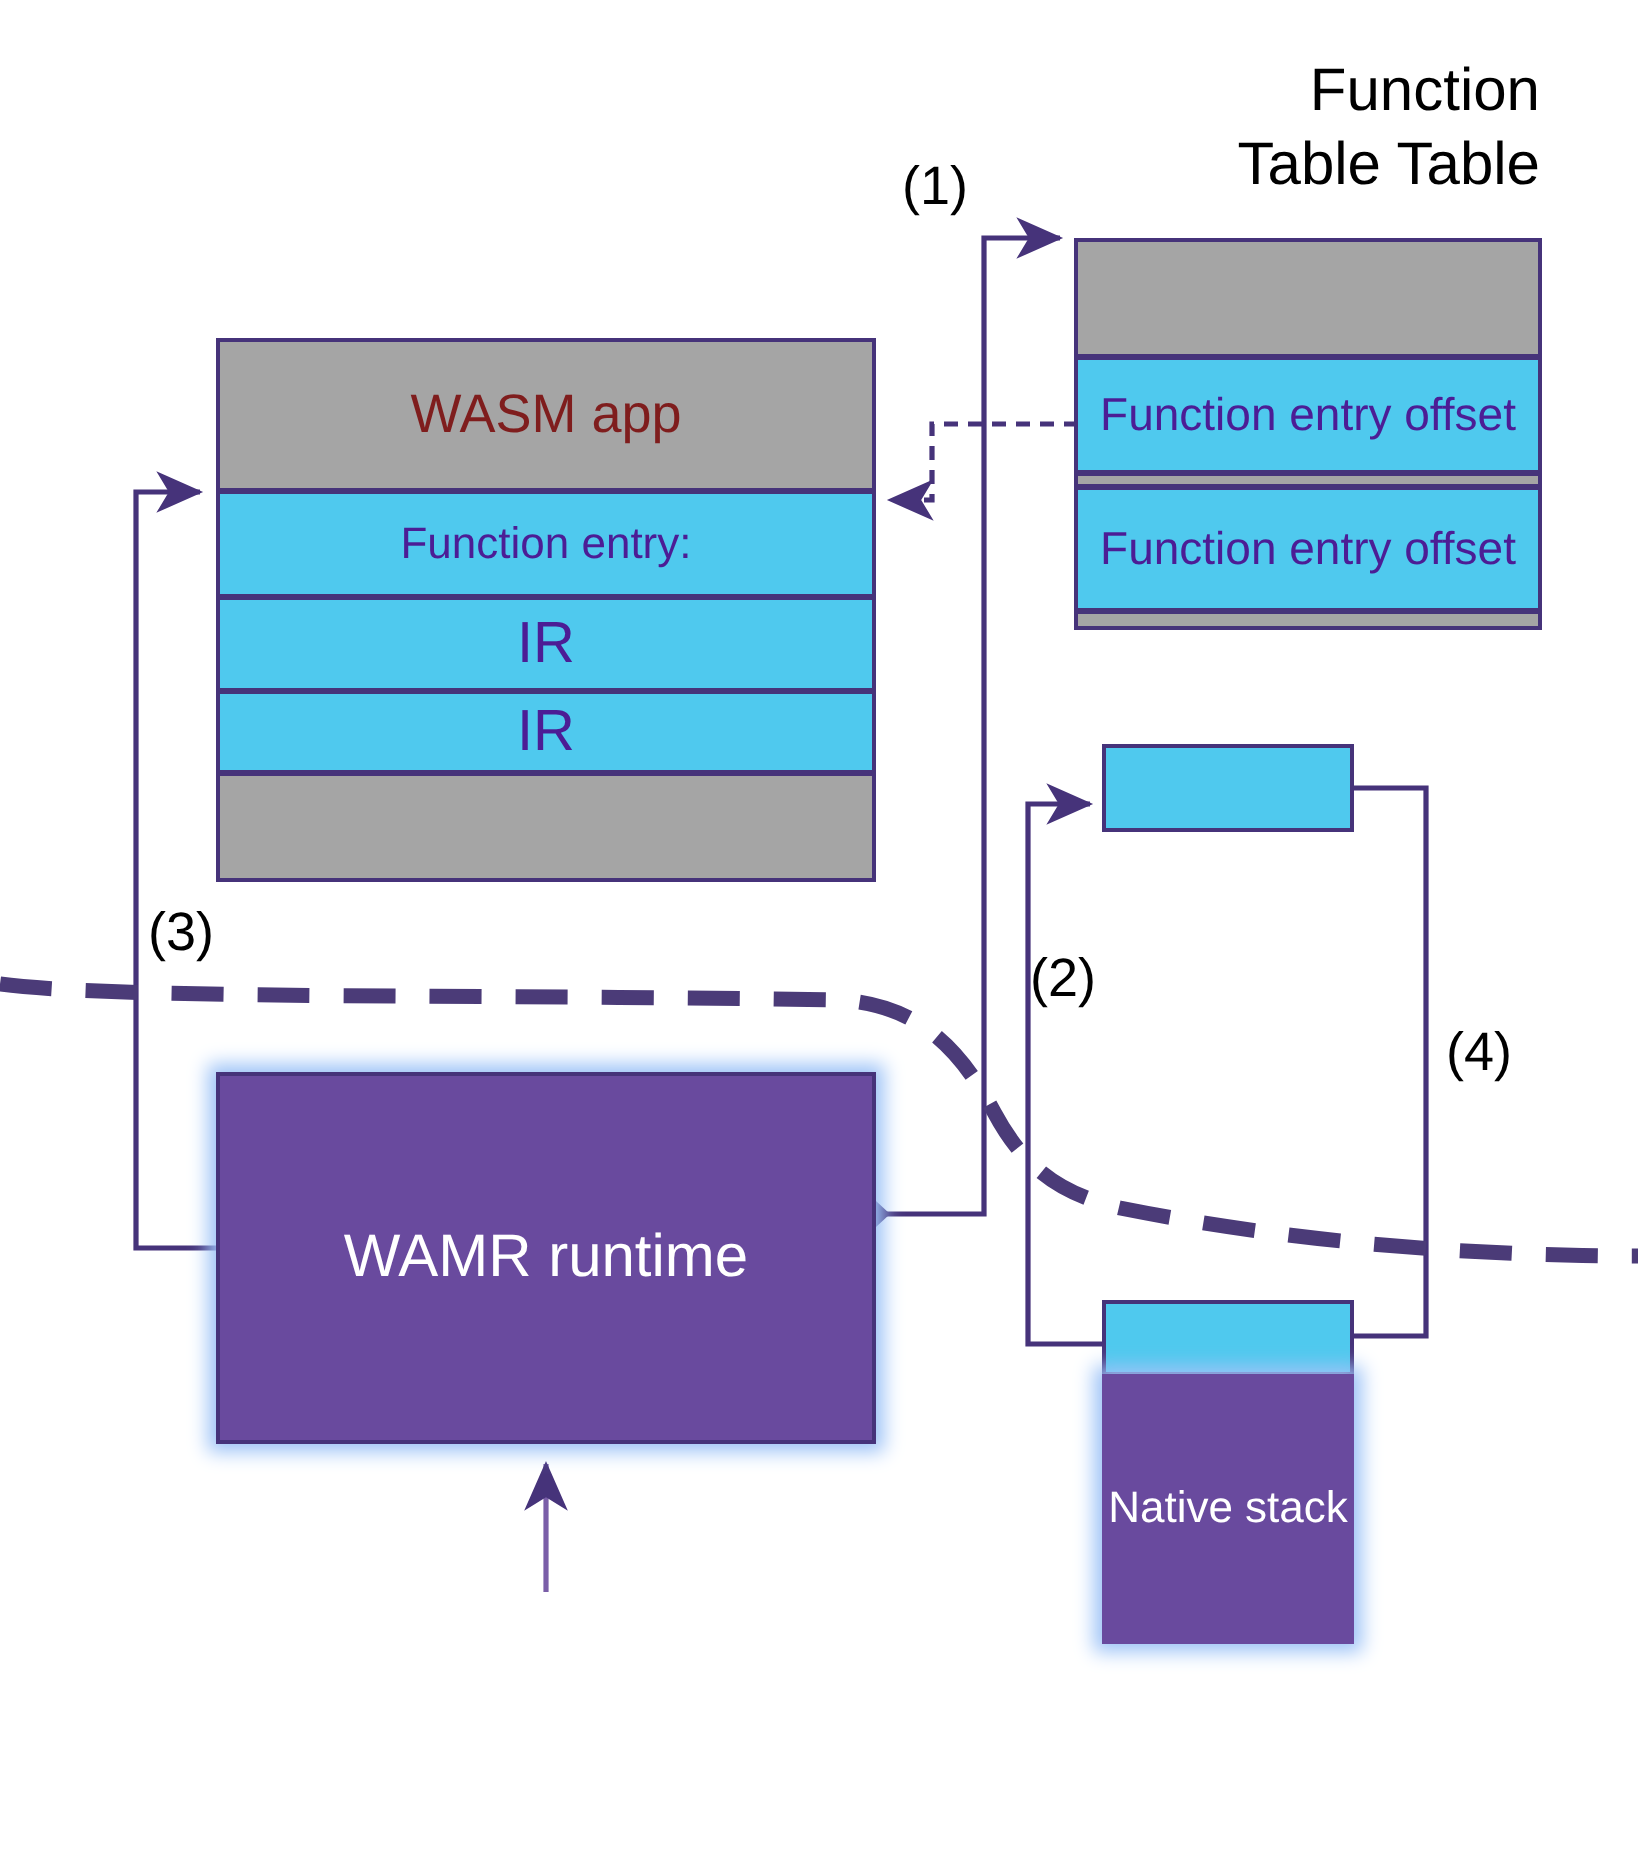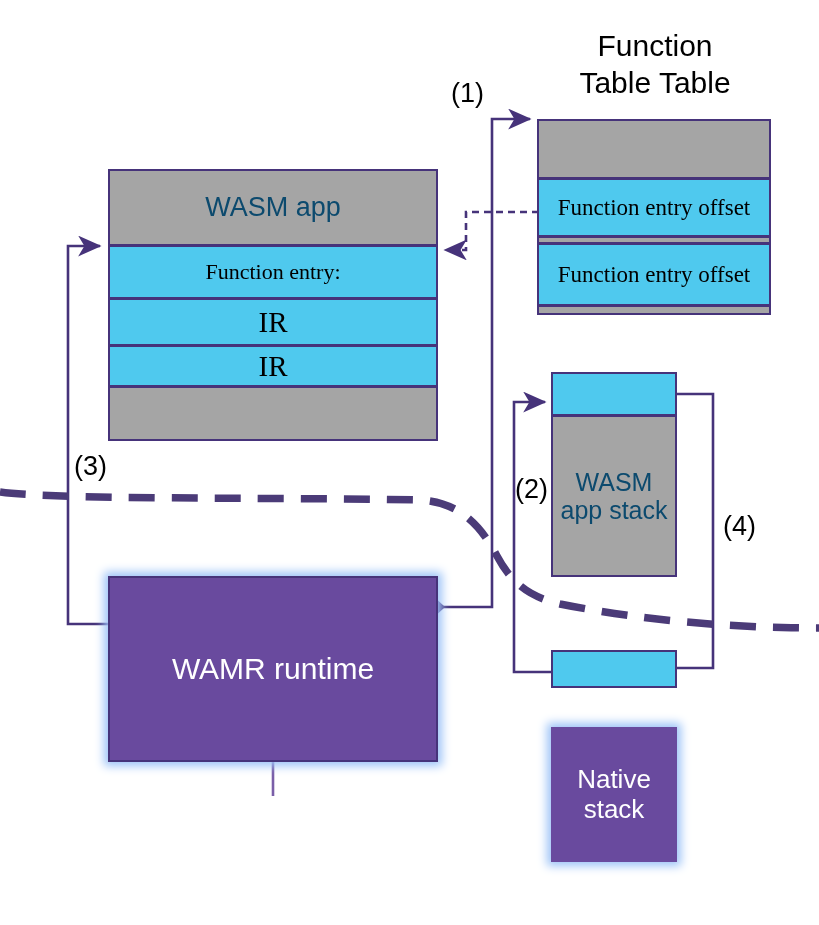--- a/index.html
+++ b/index.html
@@ -24,35 +24,35 @@
   .box{
     position:absolute;
     box-sizing:border-box;
     display:flex;
     align-items:center;
     justify-content:center;
     text-align:center;
     line-height:1.12;
   }
   .bordered{ border:2.5px solid #46337A; }
-  .gray{ background:#A5A5A5; color:#0c4a6e; }
-  .cyan{ background:#4FC9EE; color:#000000;font-family:Liberation Serif, serif; }
+  .gray{ background:#A5A5A5; color:#7f1d1d; }
+  .cyan{ background:#4FC9EE; color:#4c1d95; }
   .purple{ background:#694A9E; color:#FFFFFF; }
-  .glow{ box-shadow:0 0 9px 4px #9DC3F7;margin-top:40px; }
+  .glow{ box-shadow:0 0 9px 4px #9DC3F7; }
   .label{
     position:absolute;
     color:#000000;
     font-size:27px;
     white-space:nowrap;
   }
   .title{
     position:absolute;
     color:#000000;
     font-size:30px;
-    text-align:center;
+    text-align:right;
     line-height:1.22;
   }
   #wasm-app-head{   left:108px; top:169px;  width:330px; height:77px;  font-size:27px; }
   #wasm-fn-entry{   left:108px; top:245px;  width:330px; height:54px;  font-size:22px; }
   #wasm-ir-1{       left:108px; top:298px;  width:330px; height:48px;  font-size:29px; }
   #wasm-ir-2{       left:108px; top:345px;  width:330px; height:42px;  font-size:29px; }
   #wasm-app-tail{   left:108px; top:386px;  width:330px; height:55px; }
 
   
   #fit-title{ left:540px; top:28px; width:230px; }
@@ -61,21 +61,21 @@
   #fit-sep1{  left:537px; top:236px; width:234px; height:8px;  }
   #fit-row2{  left:537px; top:243px; width:234px; height:63px; font-size:23px; }
   #fit-sep2{  left:537px; top:305px; width:234px; height:10px; }
 
   
   #was-top{  left:551px; top:372px; width:126px; height:44px; }
   #was-body{ left:551px; top:415px; width:126px; height:162px; font-size:25px; }
 
   
   #ns-top{   left:551px; top:650px; width:126px; height:38px; }
-  #ns-body{  left:551px; top:687px; width:126px; height:135px; font-size:26px; }
+  #ns-body{  left:551px; top:687px; width:126px; height:135px; font-size:22px; }
 
   
   #wamr{     left:108px; top:536px; width:330px; height:186px; font-size:30px; }
   #native{   left:108px; top:796px; width:330px; height:96px;  font-size:30px; }
 
   
   #step-1{ left:451px; top:78px; }
   #step-2{ left:515px; top:474px; }
   #step-3{ left:74px;  top:451px; }
   #step-4{ left:723px; top:511px; }
@@ -152,21 +152,20 @@
   <div class="box bordered cyan" id="wasm-fn-entry">Function entry:</div>
 
   <div class="box bordered cyan" id="wasm-ir-1">IR</div>
 
   <div class="box bordered cyan" id="wasm-ir-2">IR</div>
 
   <div class="box bordered gray" id="wasm-app-tail"></div>
 
   <div class="box bordered cyan" id="was-top"></div>
 
-  <div class="box bordered gray" id="was-body">WASM app stack</div>
 
   <div class="box bordered cyan" id="ns-top"></div>
 
   <div class="box purple glow" id="ns-body">Native stack</div>
 
   <div class="box bordered purple glow" id="wamr">WAMR runtime</div>
 
 
   <div class="label" id="step-1">(1)</div>
   <div class="label" id="step-2">(2)</div>

